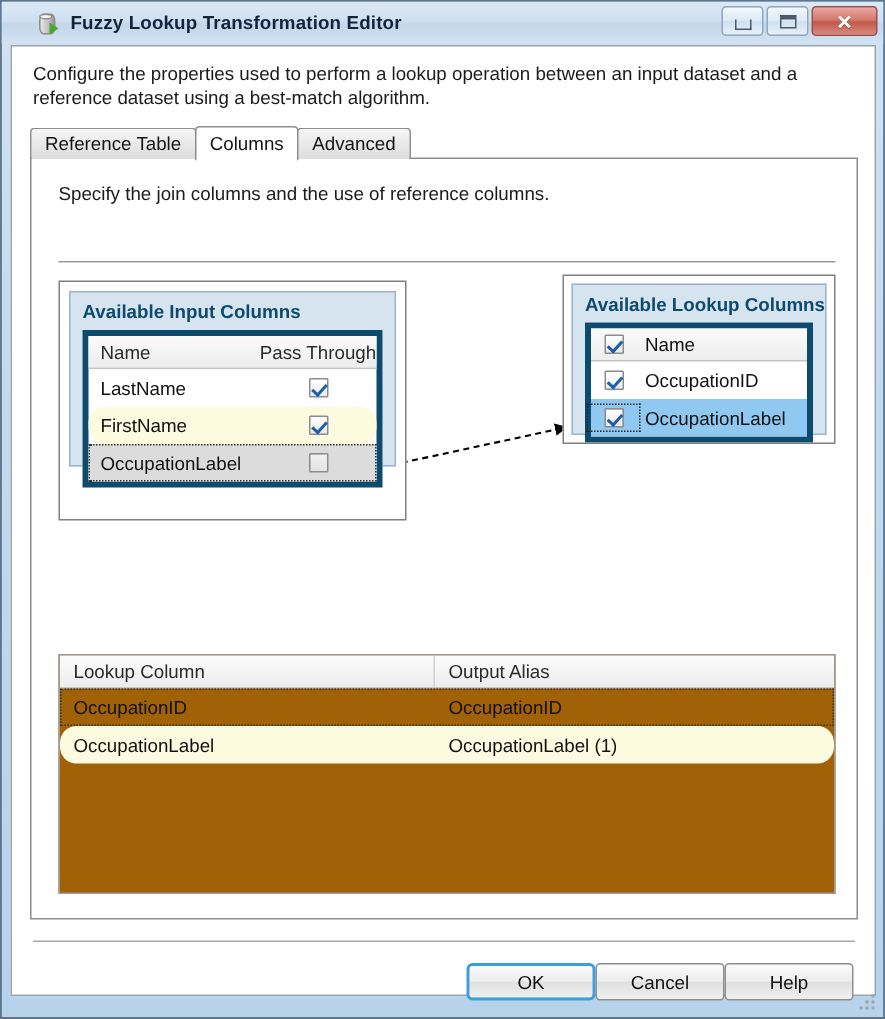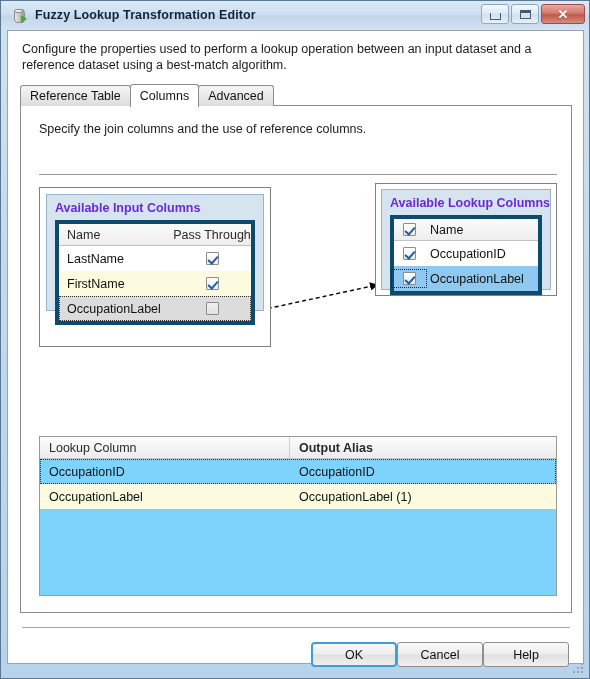--- a/index.html
+++ b/index.html
@@ -22,21 +22,21 @@
     overflow: hidden;
   }
 
   
   #titlebar {
     position: relative;
     height: 28px;
     background: linear-gradient(180deg, #dce9f6 0%, #cfe0f1 45%, #c2d7ea 55%, #d2e2f2 100%);
     display: flex;
     align-items: center;
-    padding-left: 12px;
+    padding-left: 24px;
   }
   #title-icon {
     width: 16px;
     height: 16px;
     position: relative;
     flex: 0 0 auto;
     margin-right: 6px;
   }
   #title-icon .cyl {
     position: absolute;
@@ -214,21 +214,21 @@
   }
   .panel {
     position: absolute;
     box-sizing: border-box;
     background: #d6e4f0;
     border: 1px solid #9bb4cc;
   }
   .panel-title {
     font-size: 12.5px;
     font-weight: bold;
-    color: #6d28d9;
+    color: #0c4a6e;
     padding: 6px 0 5px 8px;
   }
   .grid {
     box-sizing: border-box;
     background: #ffffff;
     border: 4px solid #0c4a6e;
     margin: 0 8px 8px 8px;
   }
   .grow {
     display: flex;
@@ -239,21 +239,21 @@
     box-sizing: border-box;
   }
   .ghead {
     background: linear-gradient(180deg, #fbfbfb 0%, #ededed 100%);
     border-bottom: 1px solid #c3c3c3;
     color: #2a2a2a;
     height: 22px;
   }
   .gcell-name { padding-left: 8px; flex: 1 1 auto; white-space: nowrap; overflow: hidden; }
   .gcell-chk  { width: 78px; display: flex; align-items: center; justify-content: center; }
-  .row-yellow { background: #fcfbe0; }
+  .row-yellow { background: #fcfbe0; border-radius: 11px; }
   .row-gray   { background: #dcdcdc; }
   .row-blue   { background: #8fc8f0; }
   .row-focus  { outline: 1px dotted #333; outline-offset: -1px; }
 
   .cb {
     width: 13px; height: 13px;
     box-sizing: border-box;
     border: 1px solid #8c8c8c;
     background: linear-gradient(180deg, #ffffff 0%, #eaeaea 100%);
     position: relative;
@@ -284,40 +284,40 @@
 
   
   #outgrid {
     position: absolute;
     left: 18px;
     top: 330px;
     width: 518px;
     height: 160px;
     box-sizing: border-box;
     border: 1px solid #9a9a9a;
-    background: #7dd3fc;
+    background: #a16207;
   }
   .ogrow {
     display: flex;
     height: 25px;
     align-items: center;
     font-size: 12.5px;
     color: #111;
     box-sizing: border-box;
   }
   .oghead {
     height: 22px;
     background: linear-gradient(180deg, #fcfcfc 0%, #ececec 100%);
     border-bottom: 1px solid #c6c6c6;
     color: #2a2a2a;
   }
   .ogc1 { width: 250px; padding-left: 9px; box-sizing: border-box; white-space: nowrap; }
   .ogc2 { flex: 1 1 auto; padding-left: 9px; box-sizing: border-box; white-space: nowrap; }
   .oghead .ogc1 { border-right: 1px solid #d2d2d2; height: 100%; display: flex; align-items: center; }
-  .oghead .ogc2 { height: 100%; display: flex; align-items: center; font-weight: bold; }
+  .oghead .ogc2 { height: 100%; display: flex; align-items: center; }
 
   
   #footsep {
     position: absolute;
     left: 14px;
     top: 596px;
     width: 548px;
     height: 1px;
     background: #a8a8a8;
   }

